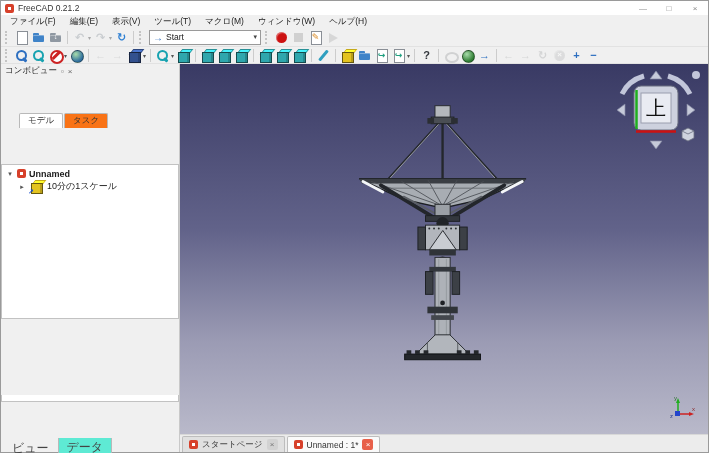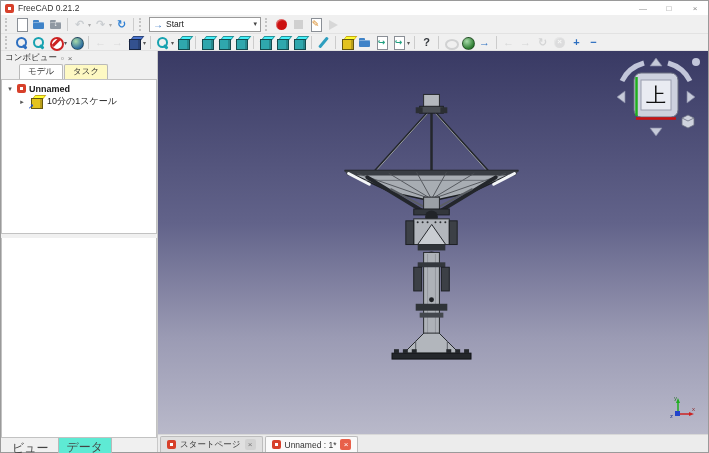--- a/index.html
+++ b/index.html
@@ -51,26 +51,26 @@
   .k-slash::before { content:""; position:absolute; left:6px; top:1px; width:3px; height:13px; background:var(--c); transform:rotate(40deg); border-radius:1px; }
 
   
   .wb-combo { display:flex; align-items:center; width:112px; height:15px; background:#fff; border:1px solid #9a9a9a; margin:0 2px; padding:0 3px; }
   .wb-combo .arrow { margin-left:auto; font-size:7px; color:#444; }
   .wb-label { margin-left:3px; font-size:8.5px; }
   .wb-icon { color:#2d6fc0; font-weight:bold; font-size:10px; }
 
   
   .main { flex:1 1 auto; display:flex; min-height:0; }
-  .left-panel { width:157px; flex:0 0 auto; display:flex; flex-direction:column; background:#f0f0f0; border-right:1px solid #c9c9c9; }
+  .left-panel { width:179px; flex:0 0 auto; display:flex; flex-direction:column; background:#f0f0f0; border-right:1px solid #c9c9c9;gap:36px; }
   .panel-header { height:14px; display:flex; align-items:center; padding:0 4px; font-size:8.5px; color:#222; }
   .panel-header .ph-btn { margin-left:4px; color:#666; font-size:8px; }
   .panel-header .ph-btn:first-of-type { margin-left:auto; }
   .panel-tabs { display:flex; padding-left:2px; height:14px; align-items:flex-end; }
-  .ptab { padding:1px 8px 1px; font-size:8.5px; border:1px solid #b9b9b9; border-bottom:none; background:#fef9c3; color:#333; border-radius:2px 2px 0 0; margin-right:1px; }
+  .ptab { padding:1px 8px 1px; font-size:8.5px; border:1px solid #b9b9b9; border-bottom:none; background:#f97316; color:#333; border-radius:2px 2px 0 0; margin-right:1px; }
   .ptab.active { background:#fff; position:relative; top:0;margin-left:16px; }
   .tree-area { flex:0 0 155px; background:#fff; border:1px solid #c2c2c2; margin:0 0 0 0; overflow:hidden; padding-top:2px; }
   .tree-row { display:flex; align-items:center; height:13px; gap:3px; padding-left:4px; font-size:9px; }
   .tree-row .expander { color:#555; font-size:7px; width:8px; text-align:center; }
   .tree-row.child { padding-left:16px; }
   .tree-label-bold { font-weight:bold; }
   .link-cube { position:relative; }
   .link-overlay { position:absolute; left:-1px; bottom:-1px; font-size:7px; color:#1a4fd0; z-index:4; font-weight:bold; }
   .h-splitter { height:4px; background:#f0f0f0; }
   .props-header { height:13px; display:flex; background:#fff; border:1px solid #c2c2c2; border-bottom:1px solid #dcdcdc; align-items:center; }
@@ -115,20 +115,29 @@
   <div class="titlebar">
     <span class="fc-logo"></span>
     <span class="title-text">FreeCAD 0.21.2</span>
     <div class="win-controls">
       <span class="win-btn">—</span>
       <span class="win-btn">□</span>
       <span class="win-btn">×</span>
     </div>
   </div>
 
+  <div class="menubar">
+      <span class="menu-item">ファイル(F)</span>
+      <span class="menu-item">編集(E)</span>
+      <span class="menu-item">表示(V)</span>
+      <span class="menu-item">ツール(T)</span>
+      <span class="menu-item">マクロ(M)</span>
+      <span class="menu-item">ウィンドウ(W)</span>
+      <span class="menu-item">ヘルプ(H)</span>
+    </div>
 
   <div class="toolbar tb-row1">
     <span class="tb-handle"></span>
     <div class="tb-items">
         <span class="tbtn">
           <span class="icn k-page" style="--c: #ffffff;"></span>
         </span>
         <span class="tbtn">
           <span class="icn k-folder" style="--c: #3f83c8;"></span>
         </span>

